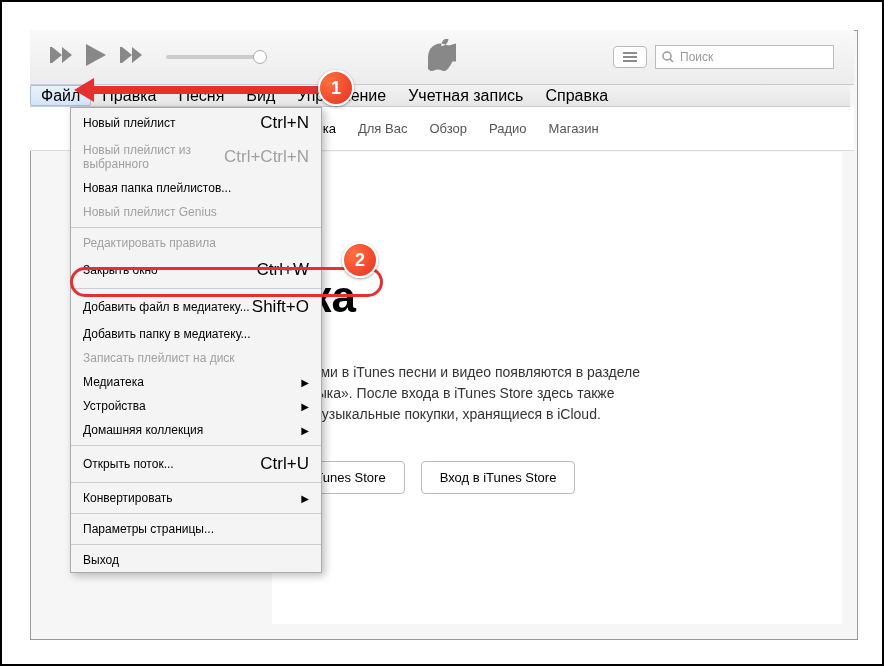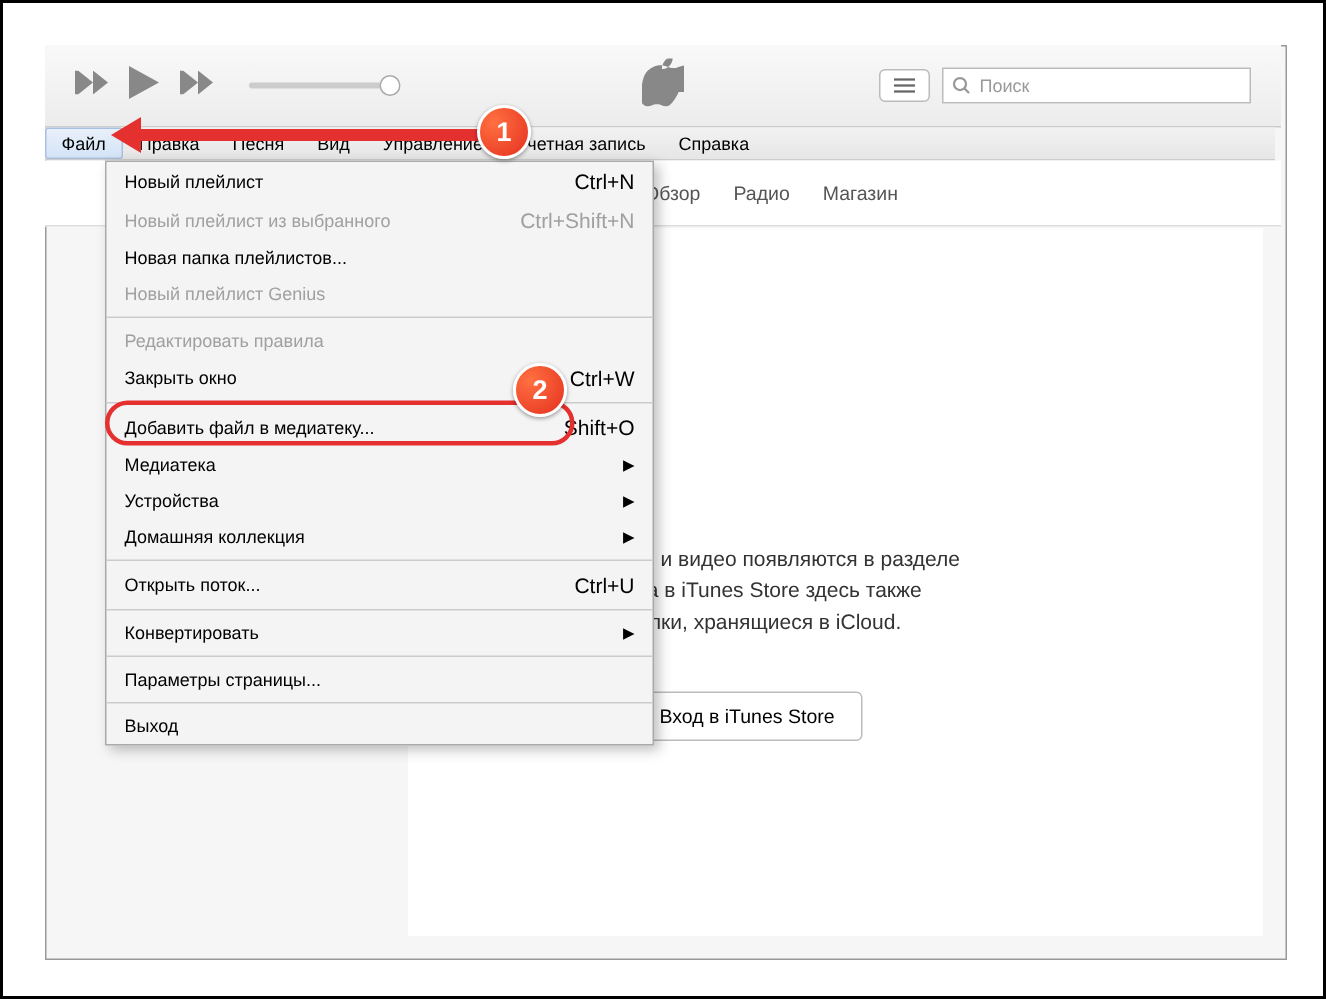--- a/index.html
+++ b/index.html
@@ -12,41 +12,41 @@
 .win-close { background: linear-gradient(#f08080,#d04040); color:#fff; }
 
 .toolbar { position: absolute; top: 28px; left: 28px; right: 28px; height: 55px; background: linear-gradient(#f9f9f9,#ececec); border-bottom: 1px solid #ccc; display: flex; align-items: center; }
 .play-controls { display: flex; align-items: center; gap: 14px; margin-left: 20px; }
 .pc-btn svg { fill: #888; }
 .vol-track { width: 95px; height: 4px; background: #ccc; border-radius: 2px; position: relative; margin-left: 10px; }
 .vol-thumb { position: absolute; right: -6px; top: -5px; width: 14px; height: 14px; background: #fff; border: 1px solid #aaa; border-radius: 50%; }
 .apple-logo { position: absolute; left: 50%; transform: translateX(-50%); }
 .right-controls { position: absolute; right: 20px; display: flex; align-items: center; gap: 8px; }
 .list-toggle { width: 34px; height: 22px; border: 1px solid #bbb; border-radius: 4px; background: #fff; display: flex; align-items: center; justify-content: center; }
-.search-box { width: 206px; height: 24px; border: 1px solid #bbb; border-radius: 0; background: #fff; display: flex; align-items: center; padding: 0 6px; gap: 6px; color: #999; font-size: 12px; }
-
-.menubar { position: absolute; top: 83px; left: 28px; right: 32px; height: 22px; background: linear-gradient(#f2f2f2,#e6e6e6); border-bottom: 1px solid #ccc; display: flex; align-items: stretch; font-size: 12px; }
+.search-box { width: 179px; height: 24px; border: 1px solid #bbb; border-radius: 0; background: #fff; display: flex; align-items: center; padding: 0 6px; gap: 6px; color: #999; font-size: 12px; }
+
+.menubar { position: absolute; top: 83px; left: 28px; right: 32px; height: 22px; background: linear-gradient(#f2f2f2,#e6e6e6); border-bottom: 1px solid #ccc; display: flex; align-items: stretch; font-size: 16px; }
 .menu-item { padding: 0 10px; display: flex; align-items: center; cursor: default; border: 1px solid transparent; }
 .menu-item.active { background: linear-gradient(#e8f0fa,#d4e4f7); border: 1px solid #a8c0e0; border-radius: 2px; }
 
 .tabbar { position: absolute; top: 105px; left: 28px; right: 28px; height: 44px; background: #fff; border-bottom: 1px solid #ddd; display: flex; align-items: center; padding-left: 240px; gap: 22px; font-size: 13px; color: #555; }
 .tabbar span { cursor: default; }
 .tabbar .active-tab { color: #000; font-weight: 500; }
 
 .content { position: absolute; top: 150px; left: 270px; right: 40px; bottom: 40px; background: #fff; padding-top: 120px; }
 .big-title { font-size: 44px; font-weight: 700; font-family: Arial, sans-serif; margin-bottom: 40px; }
 .desc { font-size: 14px; line-height: 1.5; color: #333; margin-bottom: 36px; }
 .btns { display: flex; gap: 16px; }
 .cta { padding: 8px 18px; border: 1px solid #bbb; border-radius: 4px; background: #fff; font-size: 13px; cursor: default; }
 
-.dropdown { position: absolute; top: 105px; left: 68px; width: 366px; background: #f4f4f4; border: 1px solid #aaa; box-shadow: 3px 3px 8px rgba(0,0,0,0.25); font-size: 12px; }
+.dropdown { position: absolute; top: 105px; left: 68px; width: 252px; background: #f4f4f4; border: 1px solid #aaa; box-shadow: 3px 3px 8px rgba(0,0,0,0.25); font-size: 12px; }
 .dd-item { padding: 5px 12px; display: flex; justify-content: space-between; align-items: center; cursor: default; }
 .dd-item.disabled { color: #a0a0a0; gap: 30px; }
 .dd-sep { height: 1px; background: #ccc; margin: 3px 0; }
-.dd-shortcut { color: inherit; font-size: 14px; }
+.dd-shortcut { color: inherit; font-size: 17px; }
 .dd-arrow { font-size: 10px; }
 
 .highlight-box { position: absolute; border: 3px solid #e53030; border-radius: 26px; pointer-events: none; }
 .badge { position: absolute; width: 36px; height: 36px; border-radius: 50%; background: radial-gradient(circle at 30% 30%, #ff7040, #e53020); color: #fff; font-weight: bold; font-size: 18px; display: flex; align-items: center; justify-content: center; border: 2px solid #fff; box-shadow: 0 1px 3px rgba(0,0,0,0.4); pointer-events:none; }
 .arrow-line { position: absolute; height: 8px; background: #e53030; pointer-events: none; }
 .arrow-head { position: absolute; width: 0; height: 0; border-top: 12px solid transparent; border-bottom: 12px solid transparent; border-right: 20px solid #e53030; pointer-events:none; }
 </style>
 </head>
 <body>
 
@@ -127,40 +127,46 @@
   </div>
 </div>
 
 <div class="dropdown" id="dropdown">
     <div class="dd-item">
       <span>Новый плейлист</span>
       <span class="dd-shortcut">Ctrl+N</span>
     </div>
     <div class="dd-item disabled">
       <span>Новый плейлист из выбранного</span>
-      <span class="dd-shortcut">Ctrl+Shift+N</span>
+      <span class="dd-shortcut">Ctrl+Ctrl+N</span>
     </div>
     <div class="dd-item">
       <span>Новая папка плейлистов...</span>
     </div>
     <div class="dd-item disabled">
       <span>Новый плейлист Genius</span>
     </div>
     <div class="dd-sep"></div>
     <div class="dd-item disabled">
       <span>Редактировать правила</span>
     </div>
     <div class="dd-item">
       <span>Закрыть окно</span>
       <span class="dd-shortcut">Ctrl+W</span>
     </div>
     <div class="dd-sep"></div>
     <div class="dd-item">
       <span>Добавить файл в медиатеку...</span>
       <span class="dd-shortcut">Shift+O</span>
+    </div>
+    <div class="dd-item">
+      <span>Добавить папку в медиатеку...</span>
+    </div>
+    <div class="dd-item disabled">
+      <span>Записать плейлист на диск</span>
     </div>
     <div class="dd-item">
       <span>Медиатека</span>
       <span class="dd-arrow">▶</span>
     </div>
     <div class="dd-item">
       <span>Устройства</span>
       <span class="dd-arrow">▶</span>
     </div>
     <div class="dd-item">

